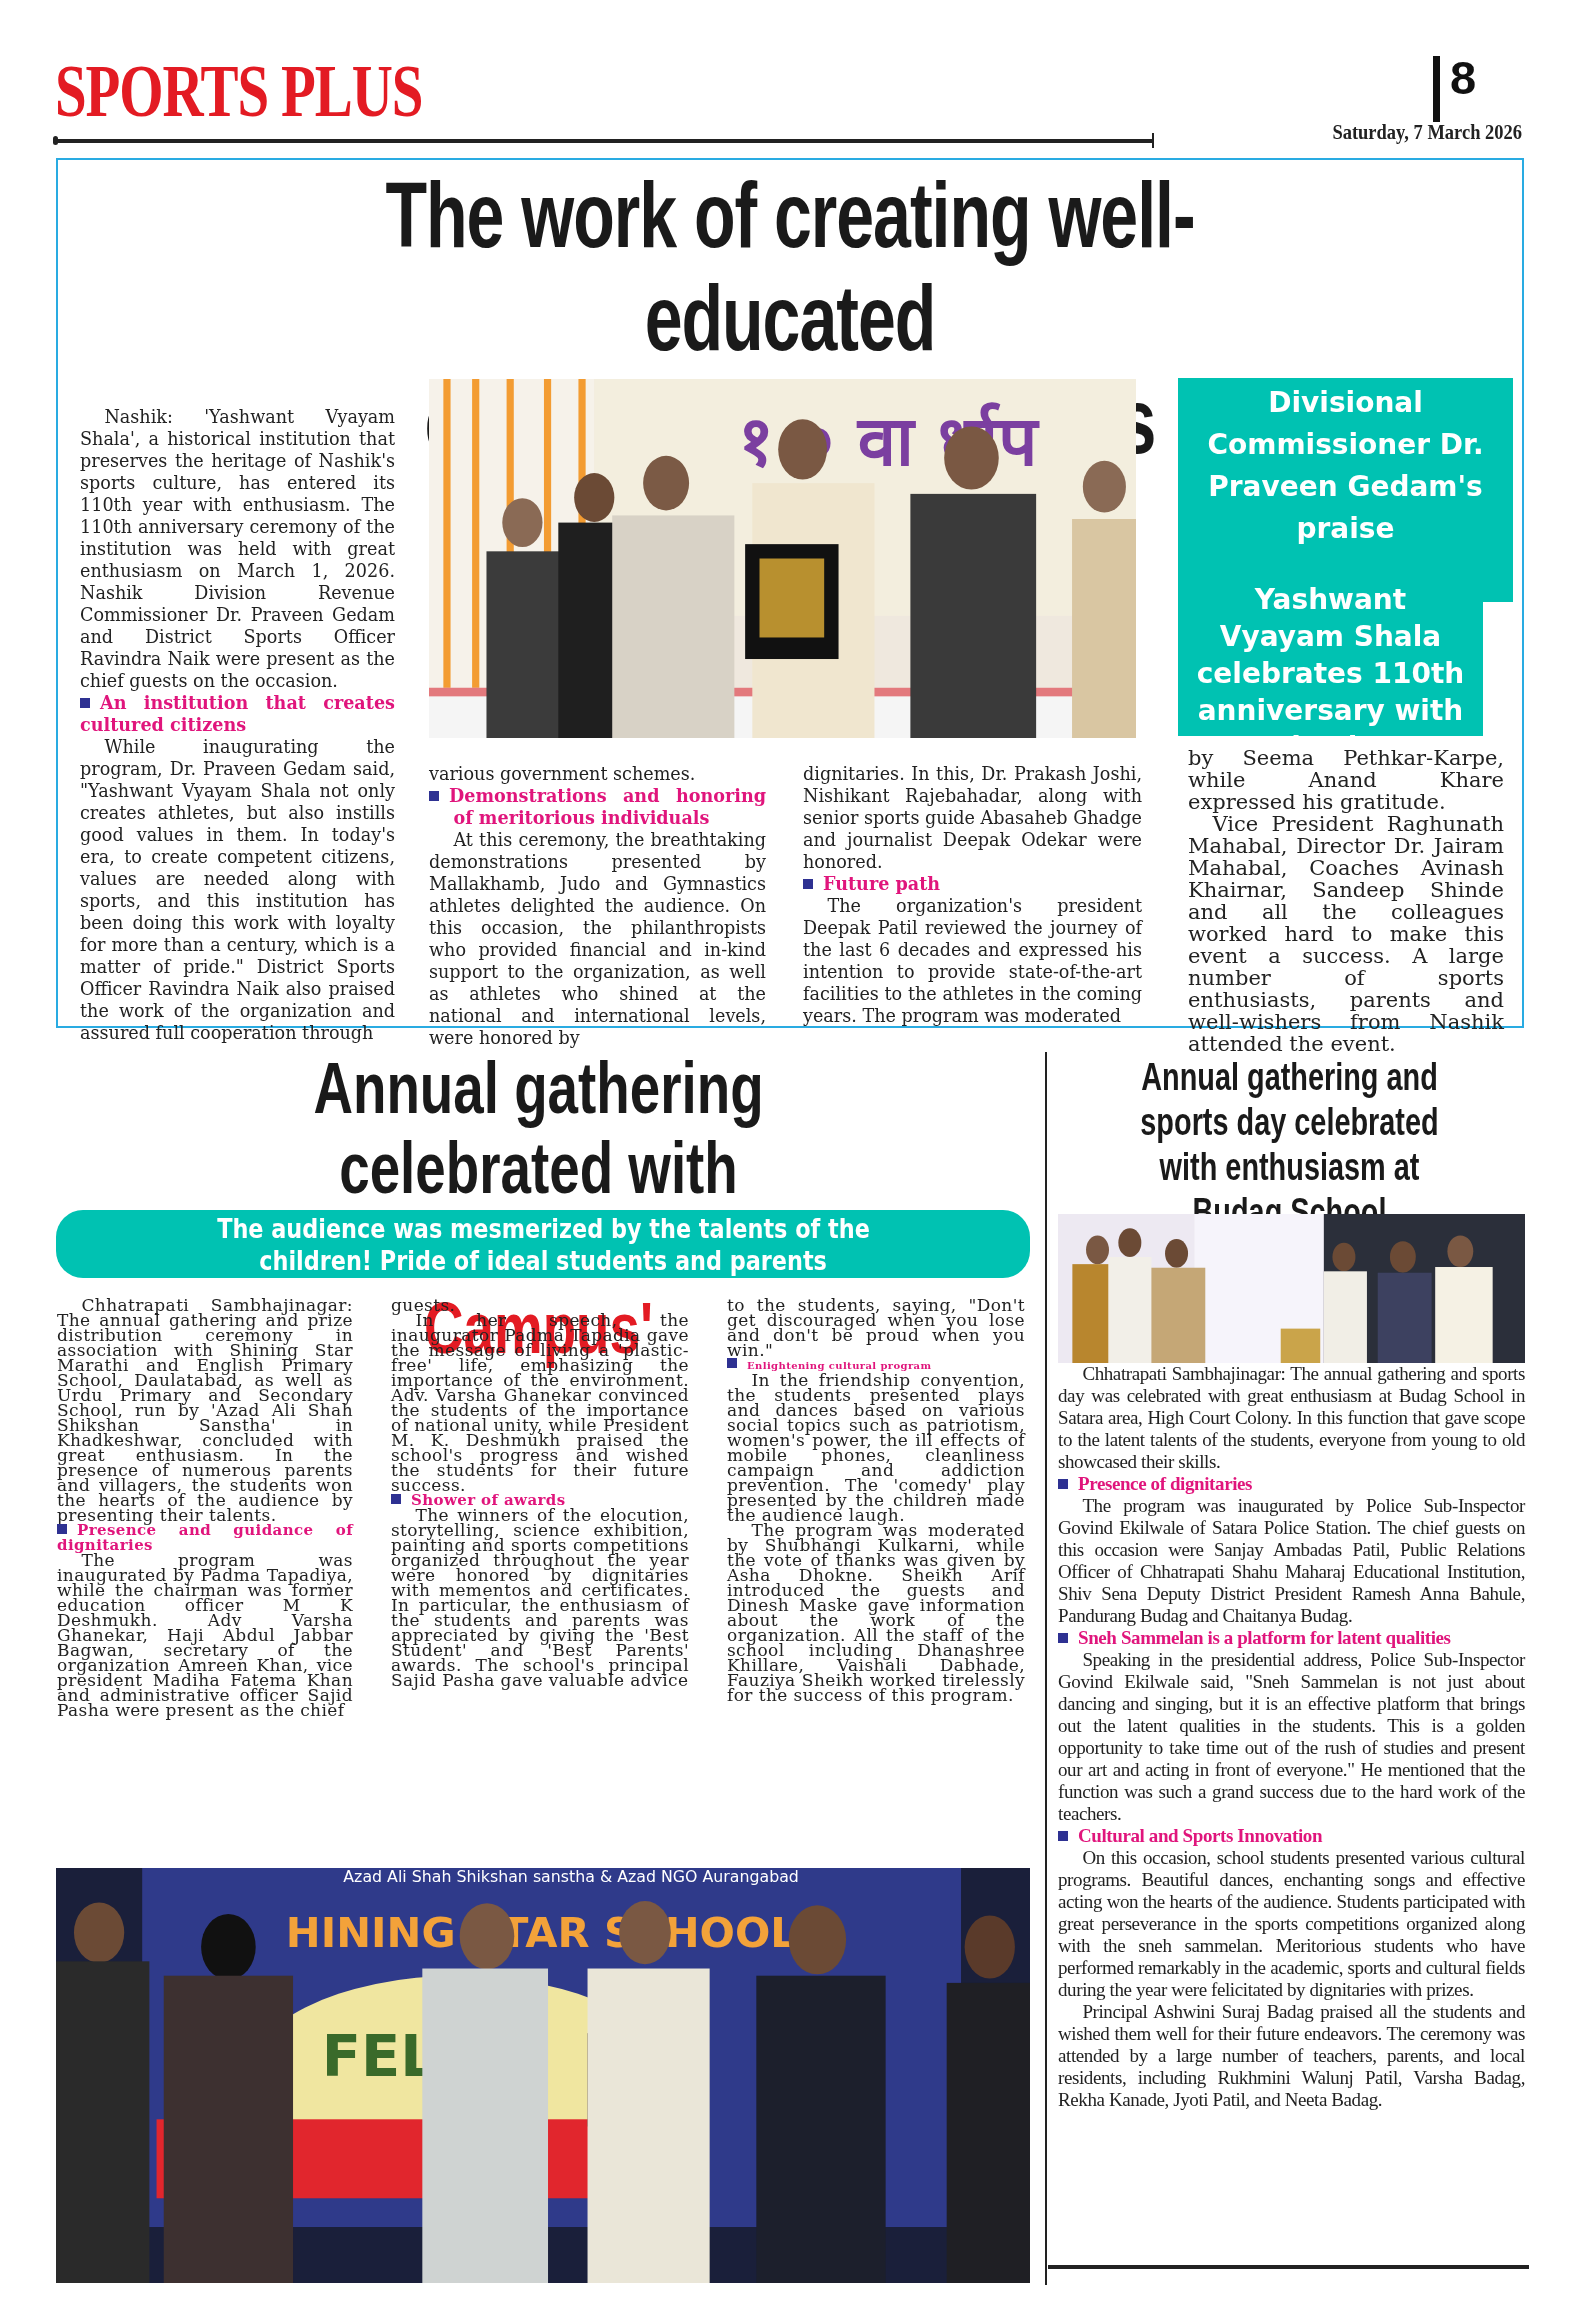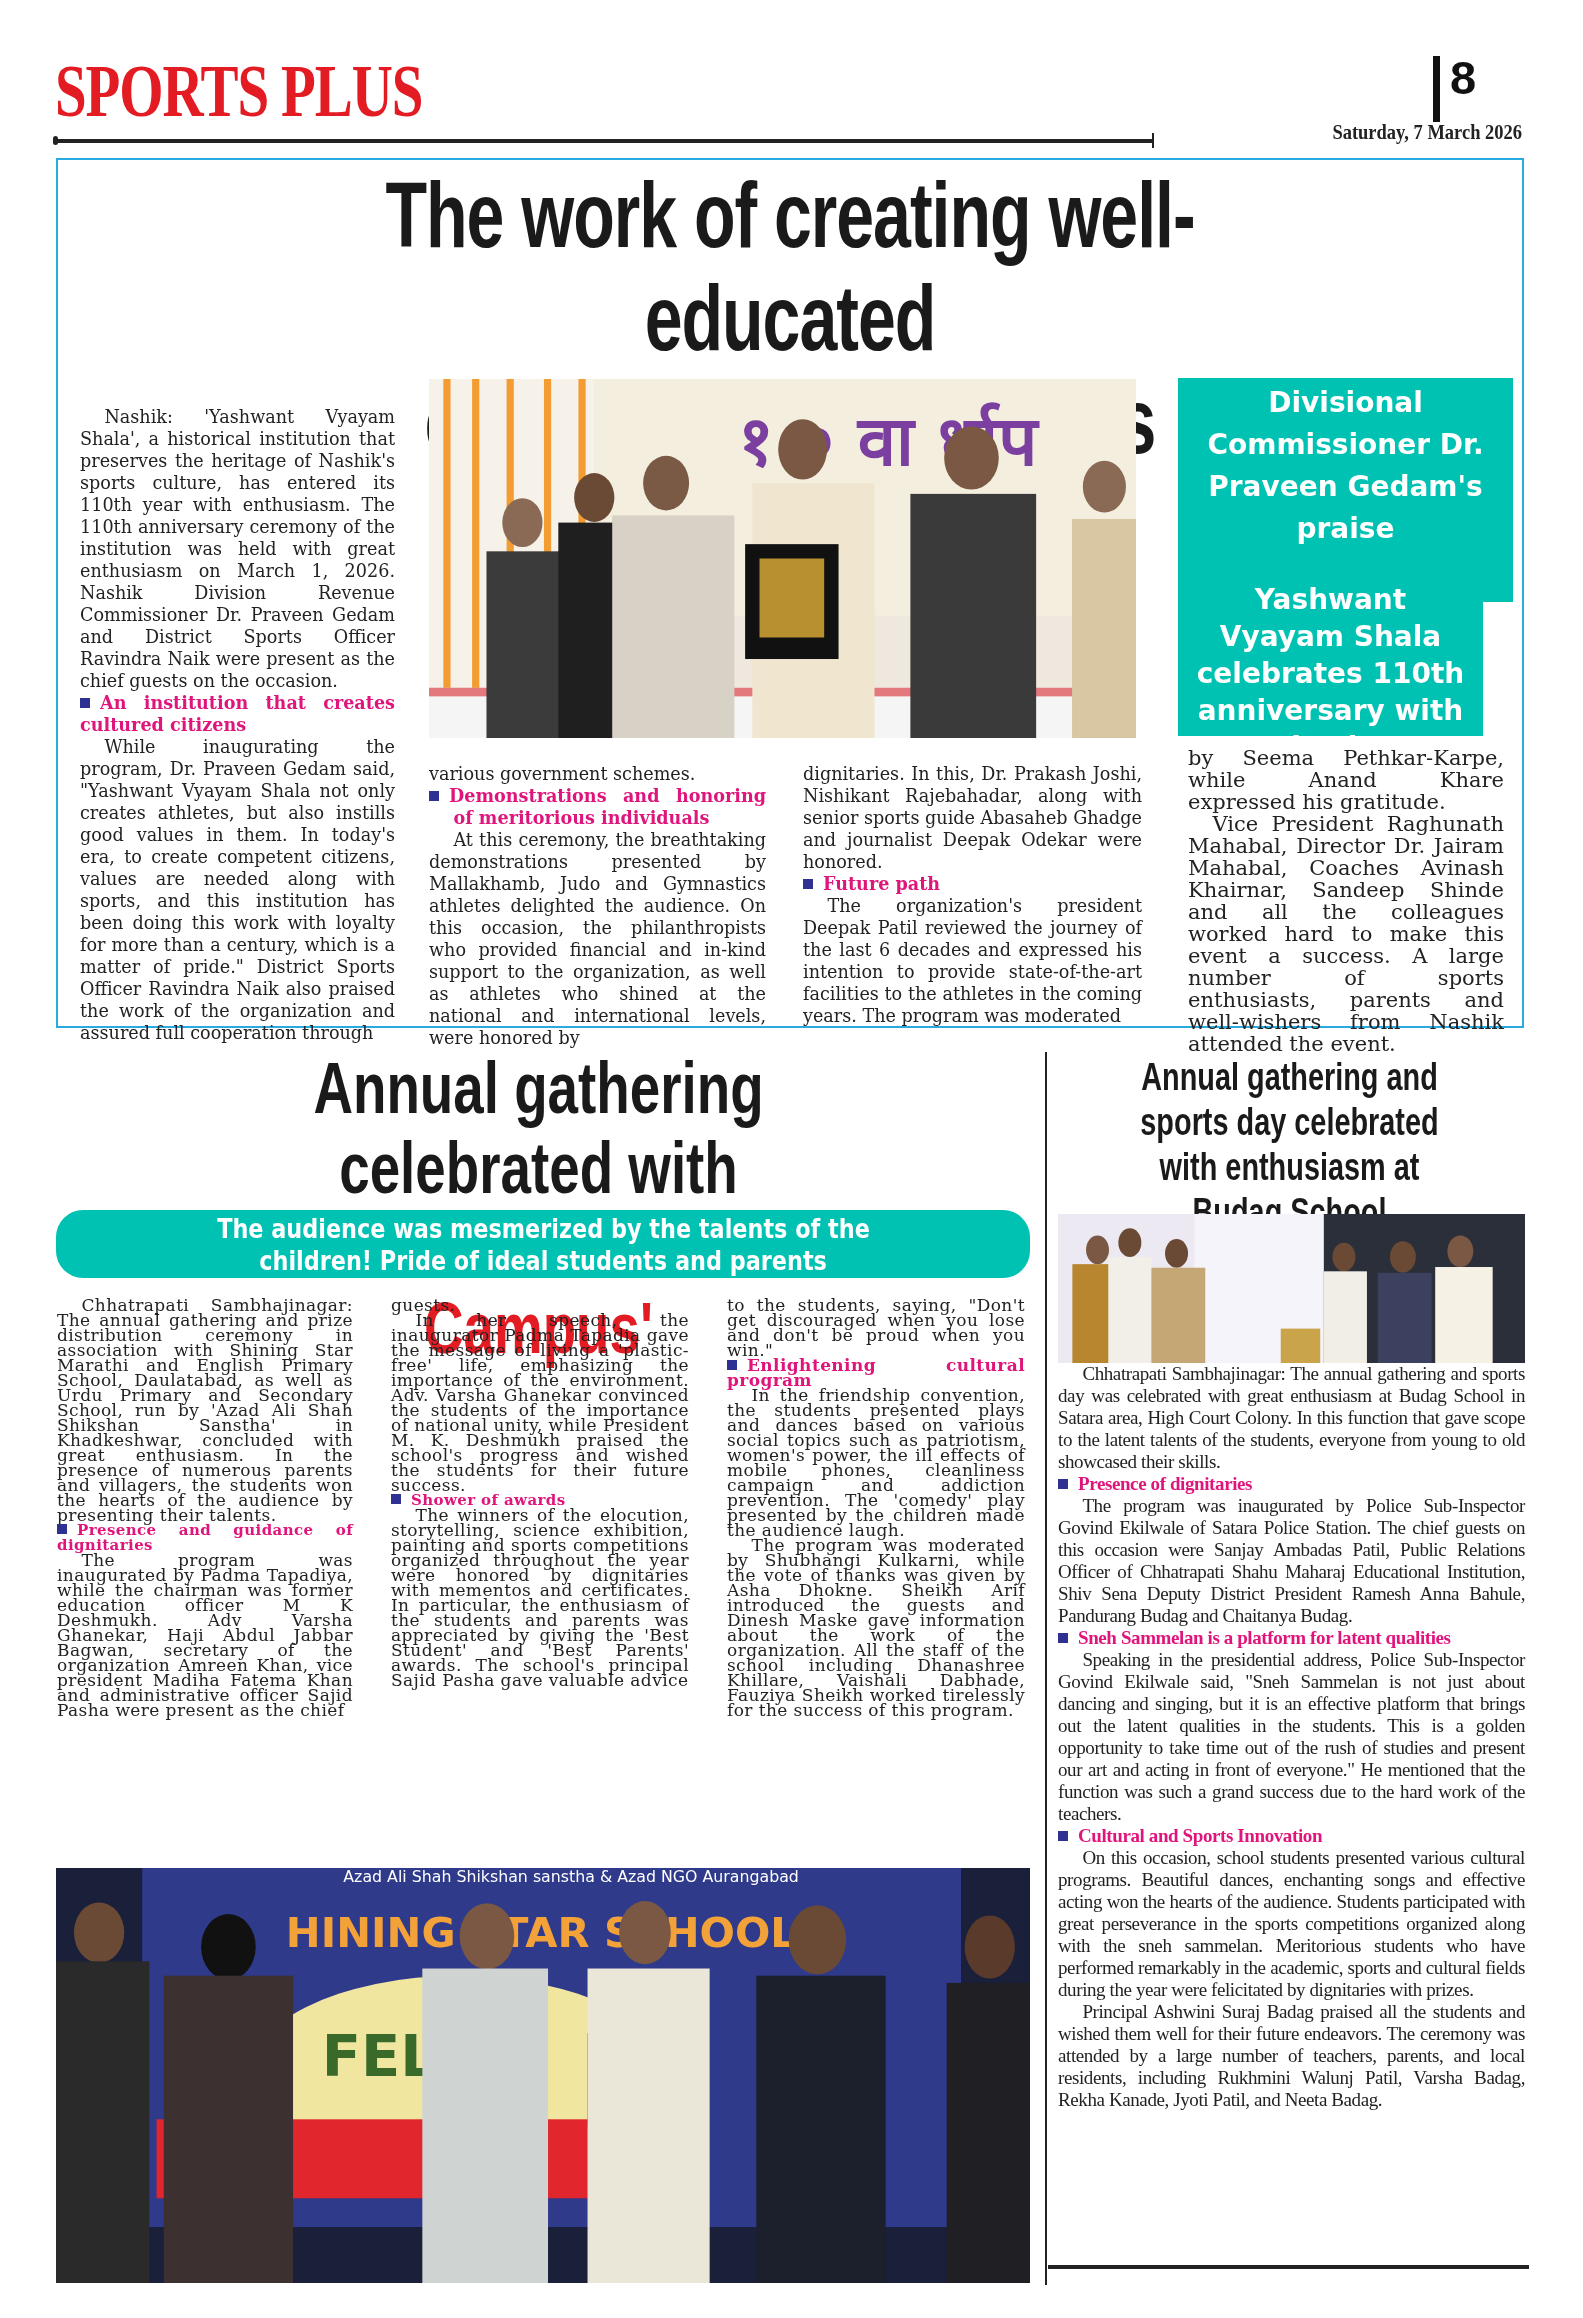--- a/index.html
+++ b/index.html
@@ -172,21 +172,21 @@
 
 <div class="abs body-text" style="left:391px; top:1298px; width:298px; font-size:17px; line-height:15px; letter-spacing:0.4px;">
   <p style="text-indent:0">guests.</p>
   <p>In her speech, the inaugurator Padma Tapadia gave the message of living a 'plastic-free' life, emphasizing the importance of the environment. Adv. Varsha Ghanekar convinced the students of the importance of national unity, while President M. K. Deshmukh praised the school's progress and wished the students for their future success.</p>
   <span class="subhead" style="font-size:15px;"><span class="bullet"></span><span>Shower of awards</span></span>
   <p>The winners of the elocution, storytelling, science exhibition, painting and sports competitions organized throughout the year were honored by dignitaries with mementos and certificates. In particular, the enthusiasm of the students and parents was appreciated by giving the 'Best Student' and 'Best Parents' awards. The school's principal Sajid Pasha gave valuable advice</p>
 </div>
 
 <div class="abs body-text" style="left:727px; top:1298px; width:298px; font-size:17px; line-height:15px; letter-spacing:0.4px;">
   <p style="text-indent:0">to the students, saying, "Don't get discouraged when you lose and don't be proud when you win."</p>
-  <span class="subhead" style="font-size:17px;"><span class="bullet"></span><span>Enlightening cultural program</span></span>
+  <span class="subhead" style="font-size:10px;"><span class="bullet"></span><span>Enlightening cultural program</span></span>
   <p>In the friendship convention, the students presented plays and dances based on various social topics such as patriotism, women's power, the ill effects of mobile phones, cleanliness campaign and addiction prevention. The 'comedy' play presented by the children made the audience laugh.</p>
   <p>The program was moderated by Shubhangi Kulkarni, while the vote of thanks was given by Asha Dhokne. Sheikh Arif introduced the guests and Dinesh Maske gave information about the work of the organization. All the staff of the school including Dhanashree Khillare, Vaishali Dabhade, Fauziya Sheikh worked tirelessly for the success of this program.</p>
 </div>
 
 <div class="abs photo" style="left:56px; top:1868px; width:974px; height:415px;">
   <svg viewBox="0 0 1356 578" preserveAspectRatio="none">
     <rect width="1356" height="578" fill="#1a1f3a"></rect>
     <rect x="120" y="0" width="1140" height="500" fill="#2f3a8a"></rect>
     <ellipse cx="560" cy="300" rx="300" ry="150" fill="#f0e6a0"></ellipse>
     <rect x="140" y="350" width="700" height="110" fill="#e1262d"></rect>

